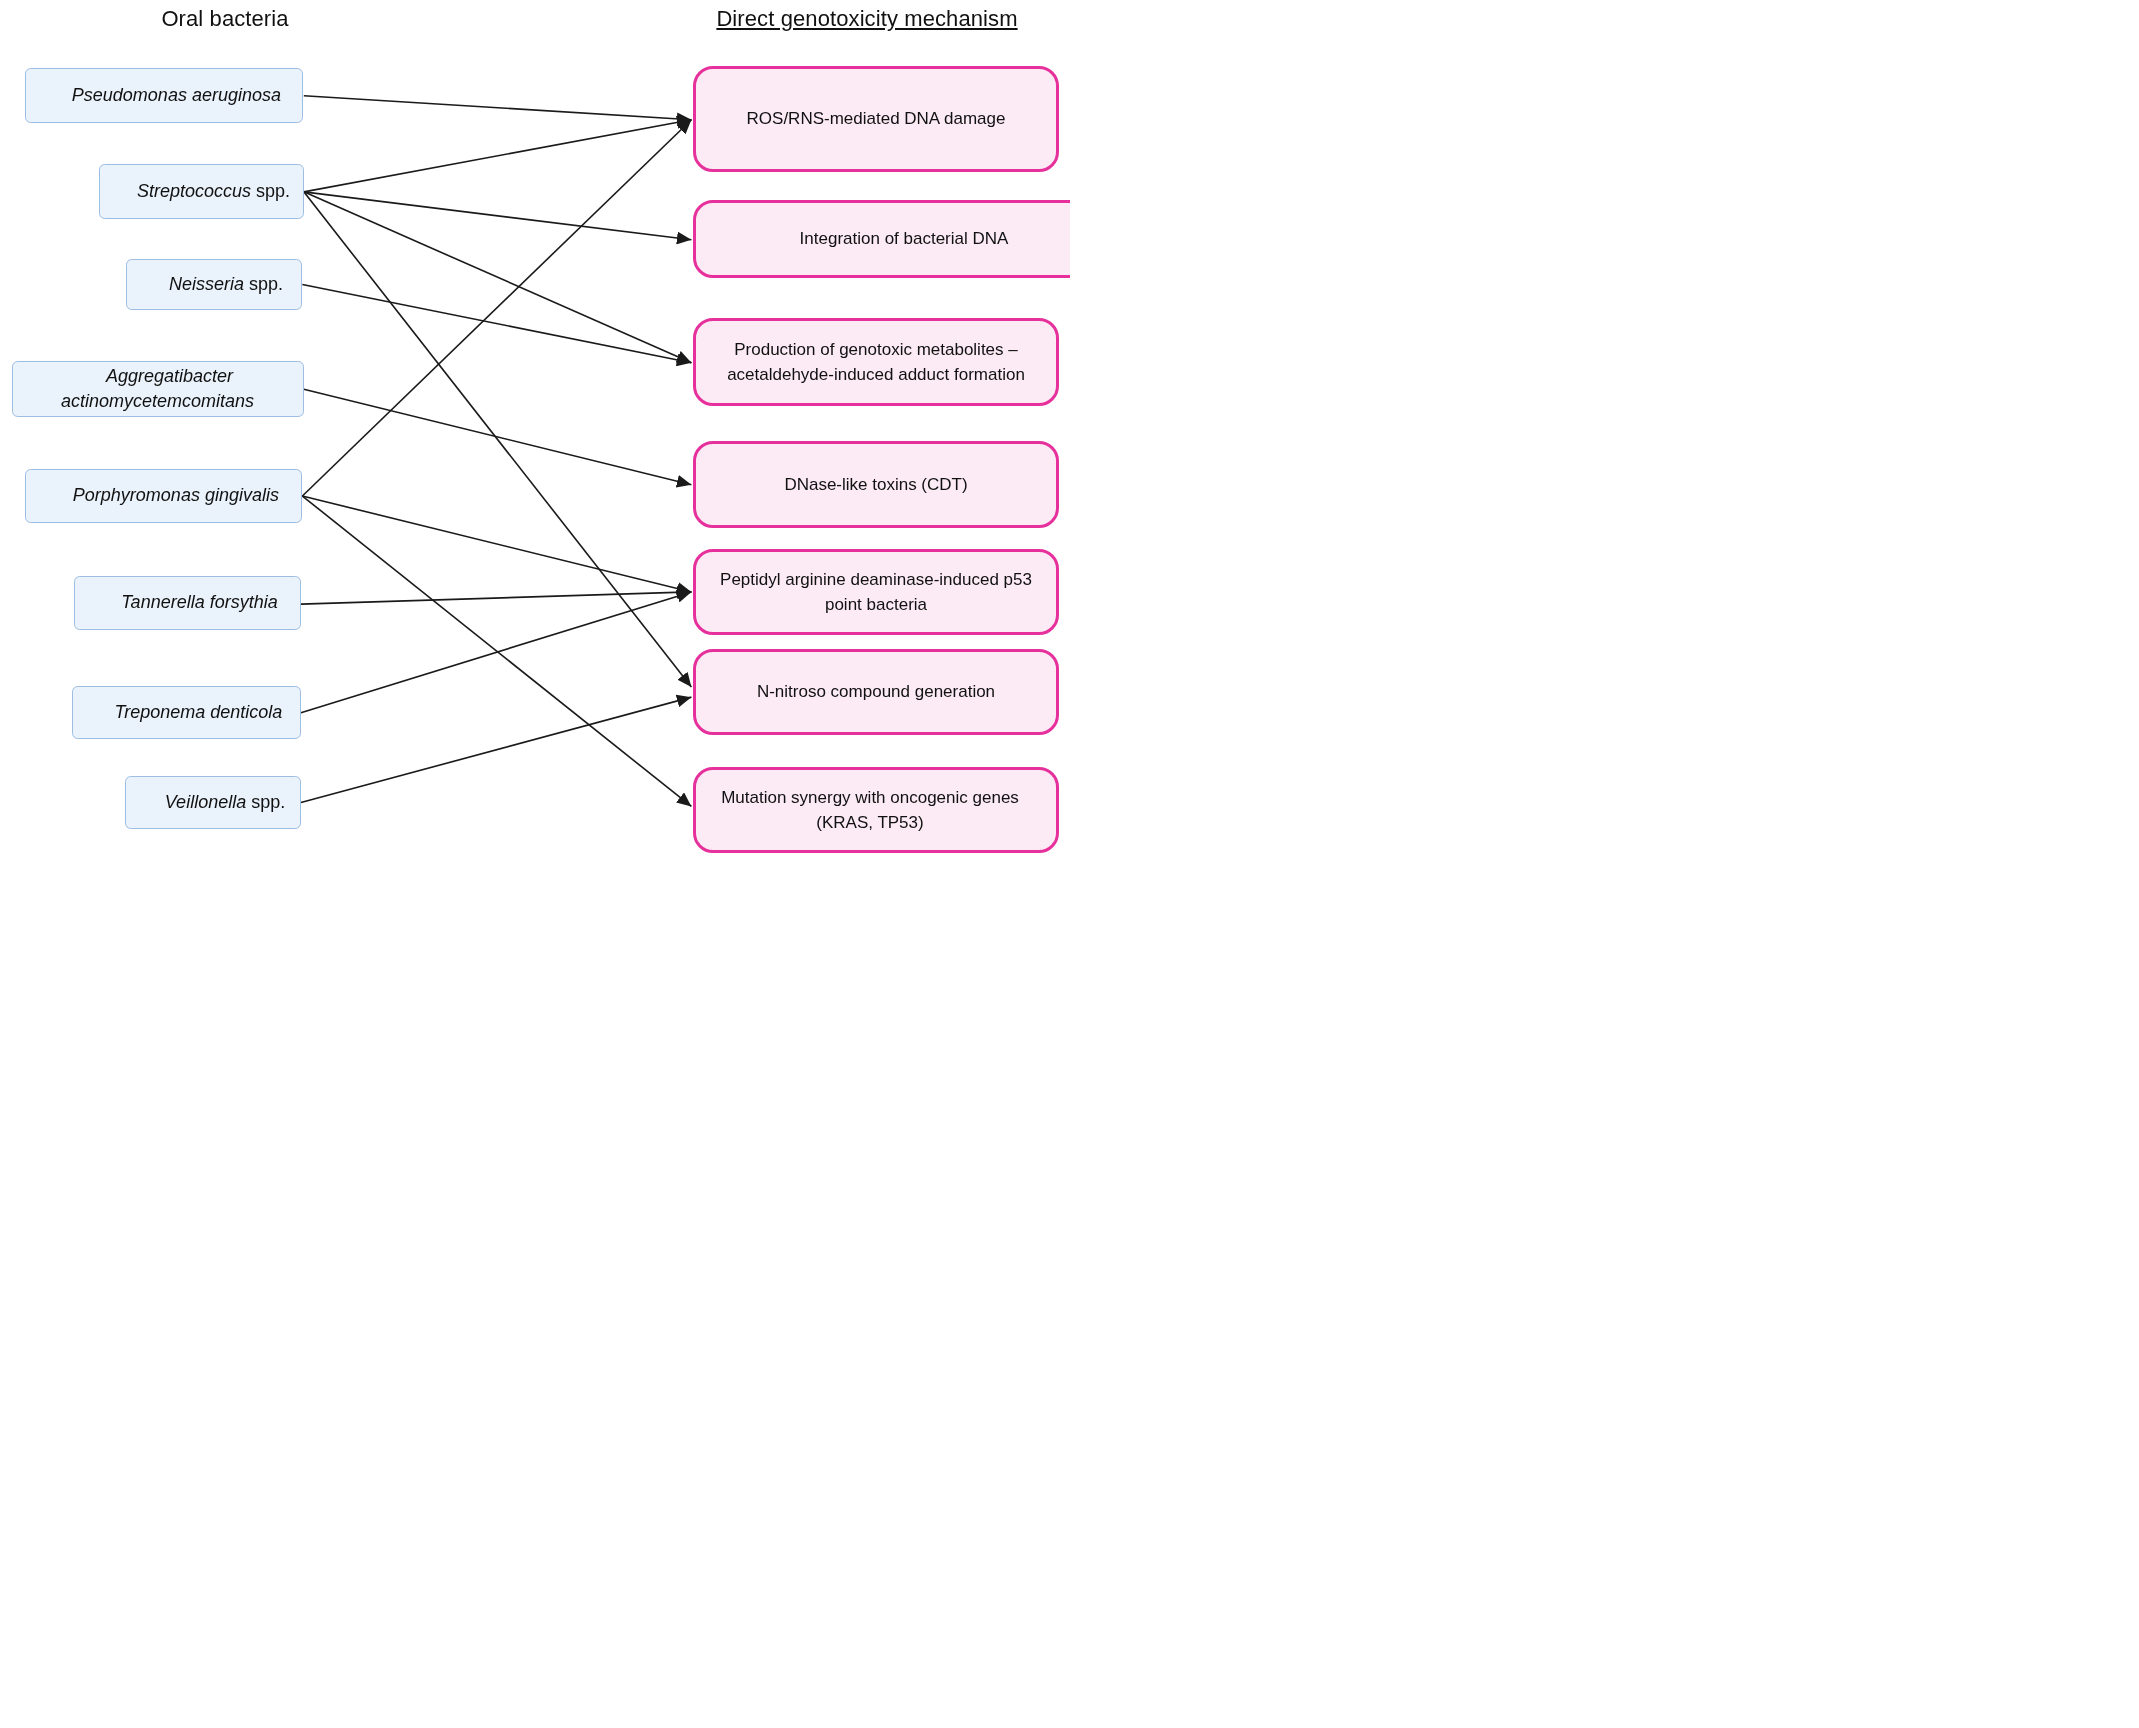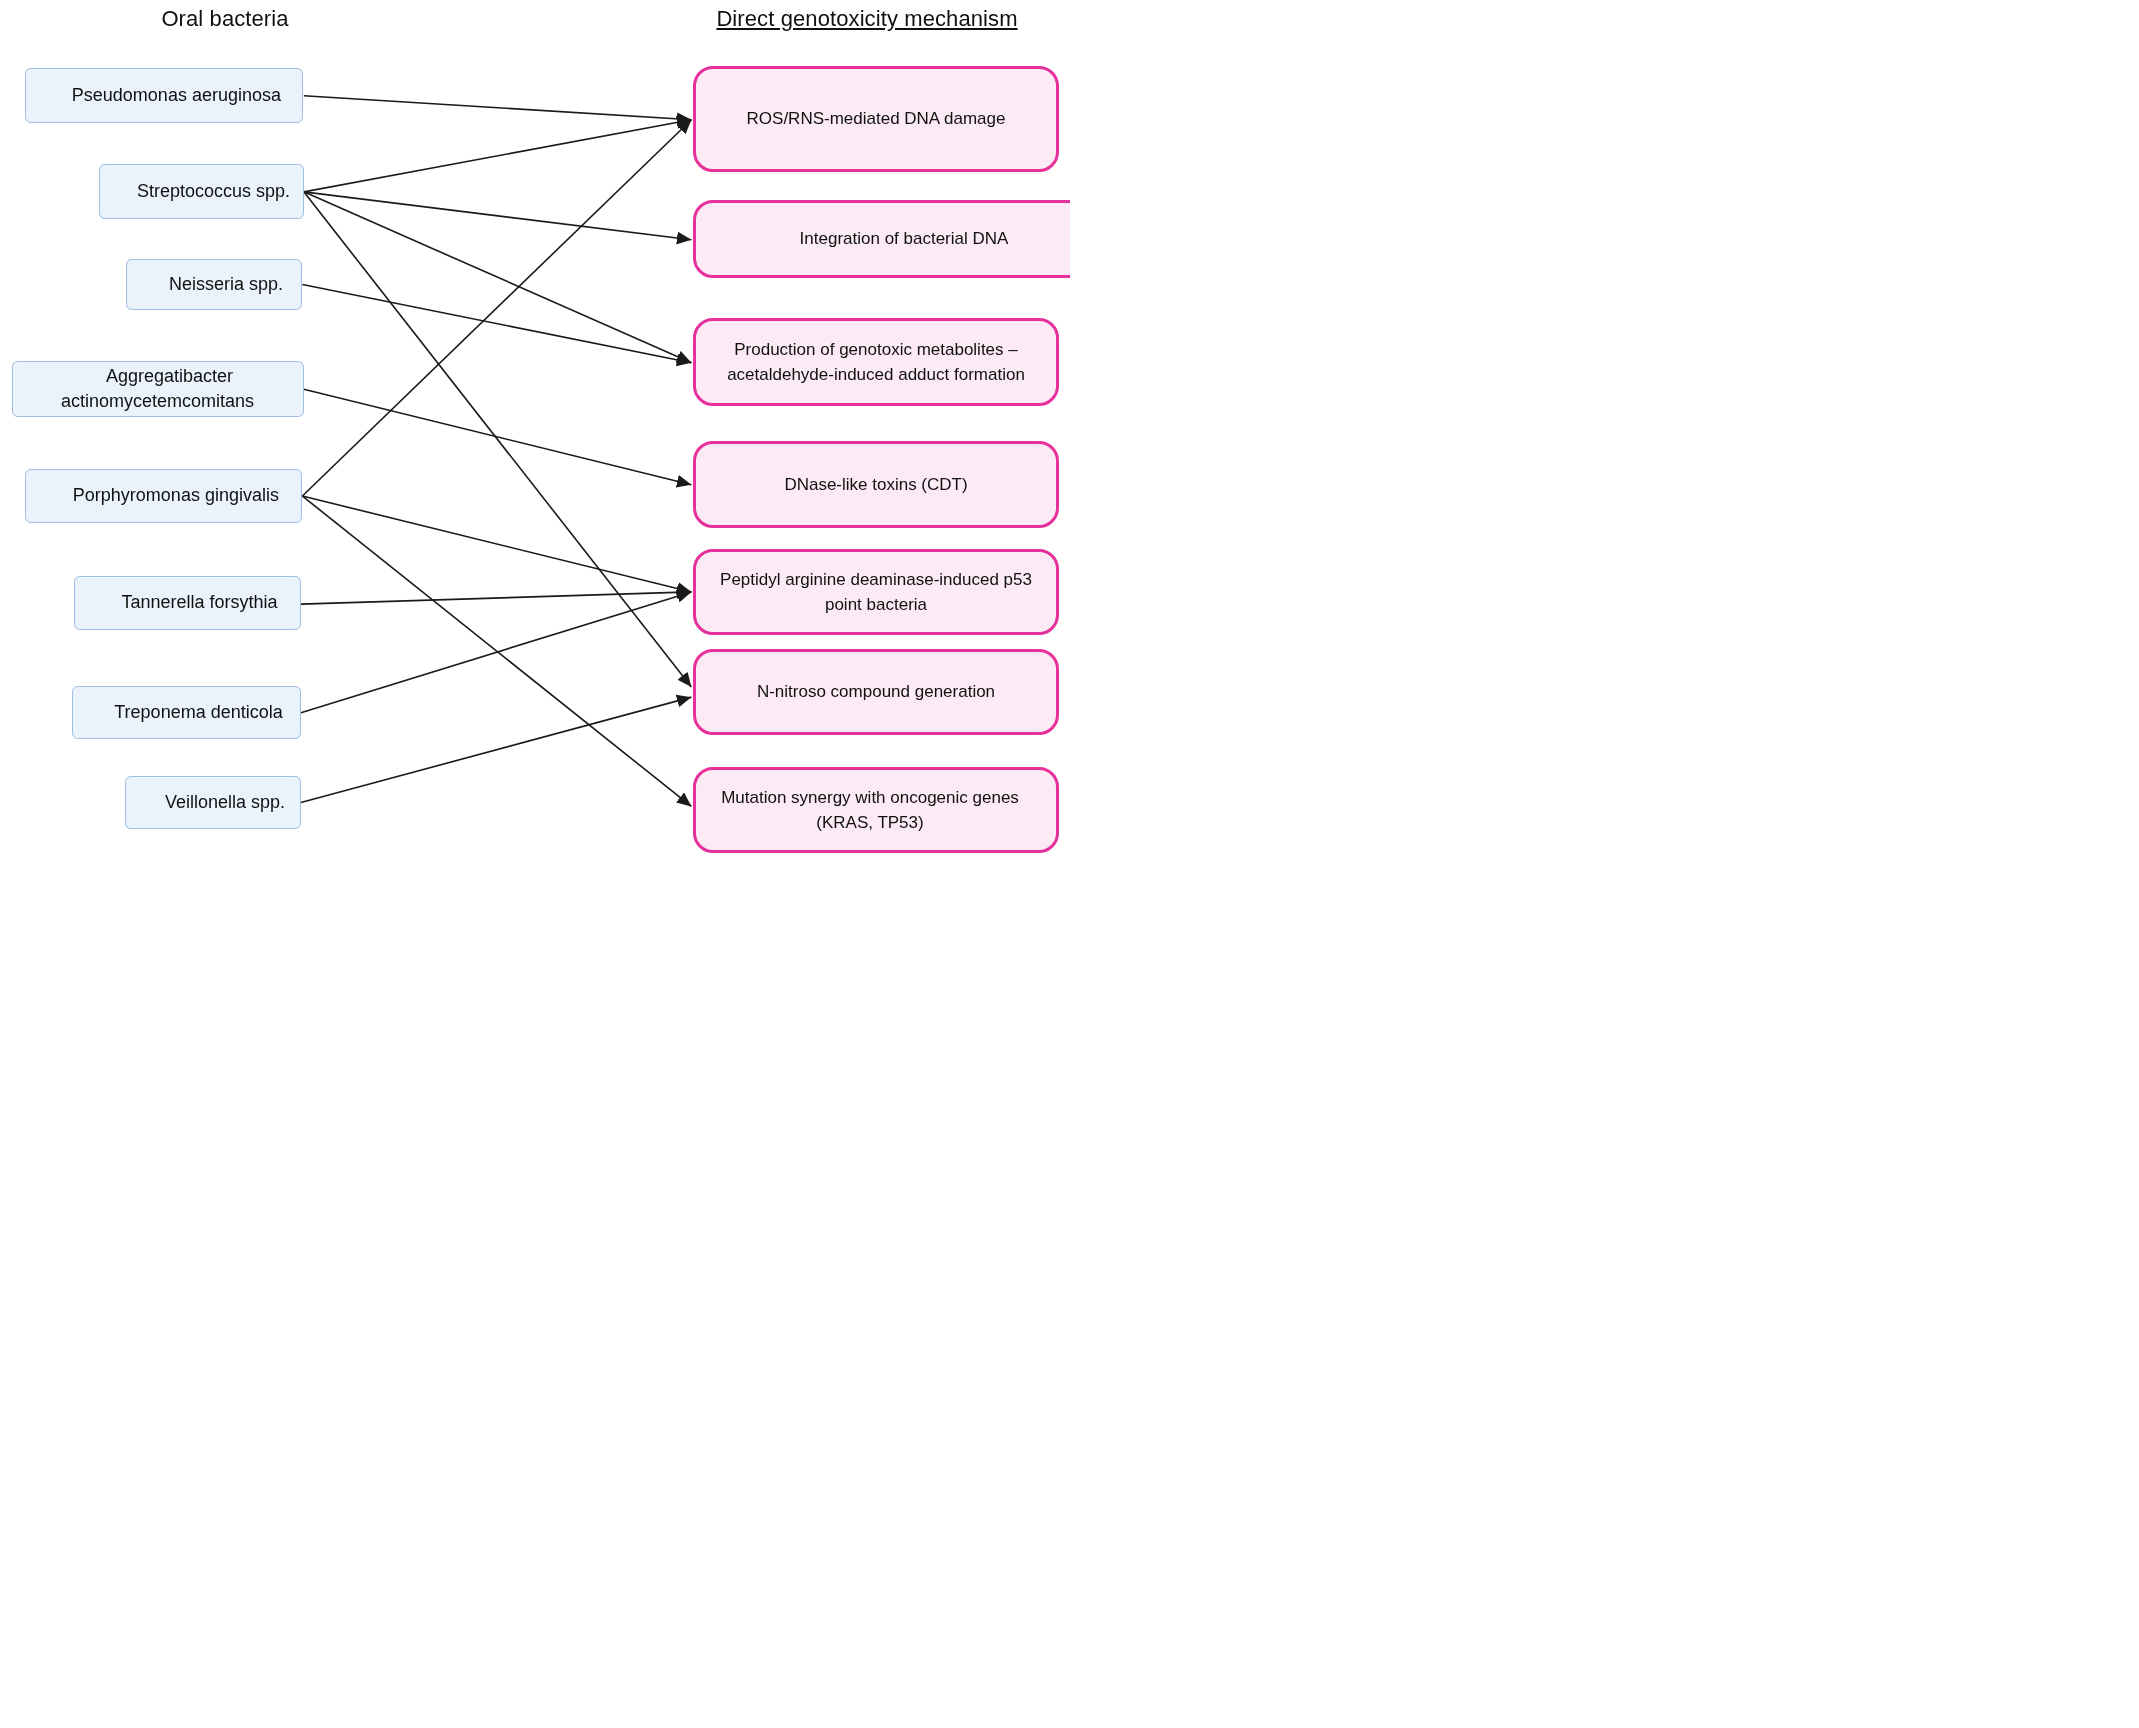--- a/index.html
+++ b/index.html
@@ -21,21 +21,21 @@
     position:absolute; box-sizing:border-box;
     display:flex; align-items:center; justify-content:center;
     text-align:center; color:var(--text);
   }
   .bacteria{
     background:var(--bact-fill);
     border:1.4px solid var(--bact-border);
     border-radius:5.7px;
     font-size:18px; line-height:1.4; padding:2.9px 7.2px;
   }
-  .bacteria .it{margin-left:24px;}
+  .bacteria .it{font-style:italic;margin-left:24px;}
   .mechanism{
     background:var(--mech-fill);
     border:3.6px solid var(--mech-border);
     border-radius:20px;
     font-size:17px; line-height:1.5; padding:4.3px 24px;
   }
 </style>
 </head>
 <body>
 

